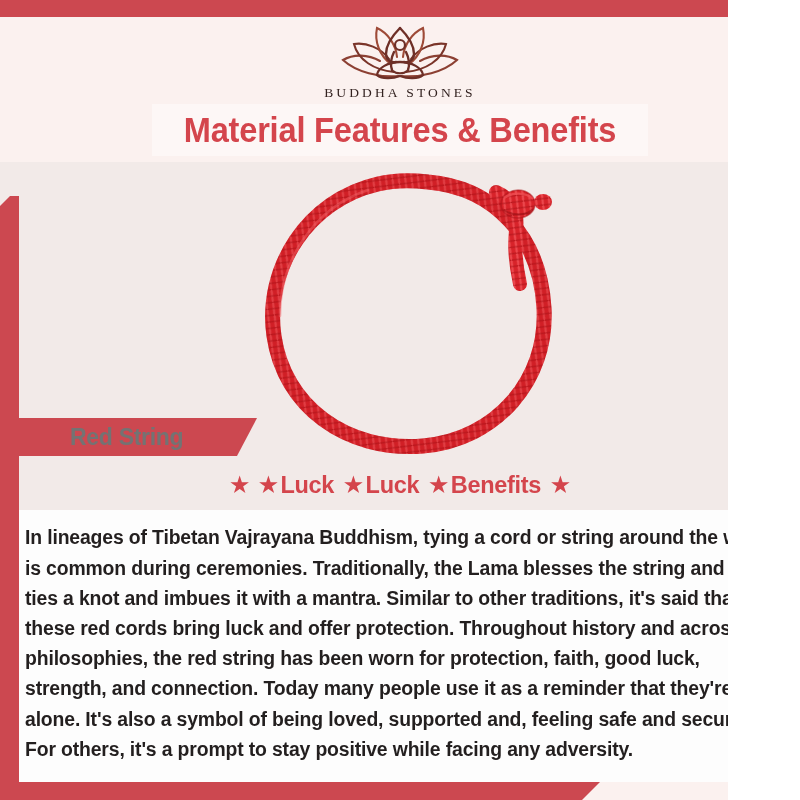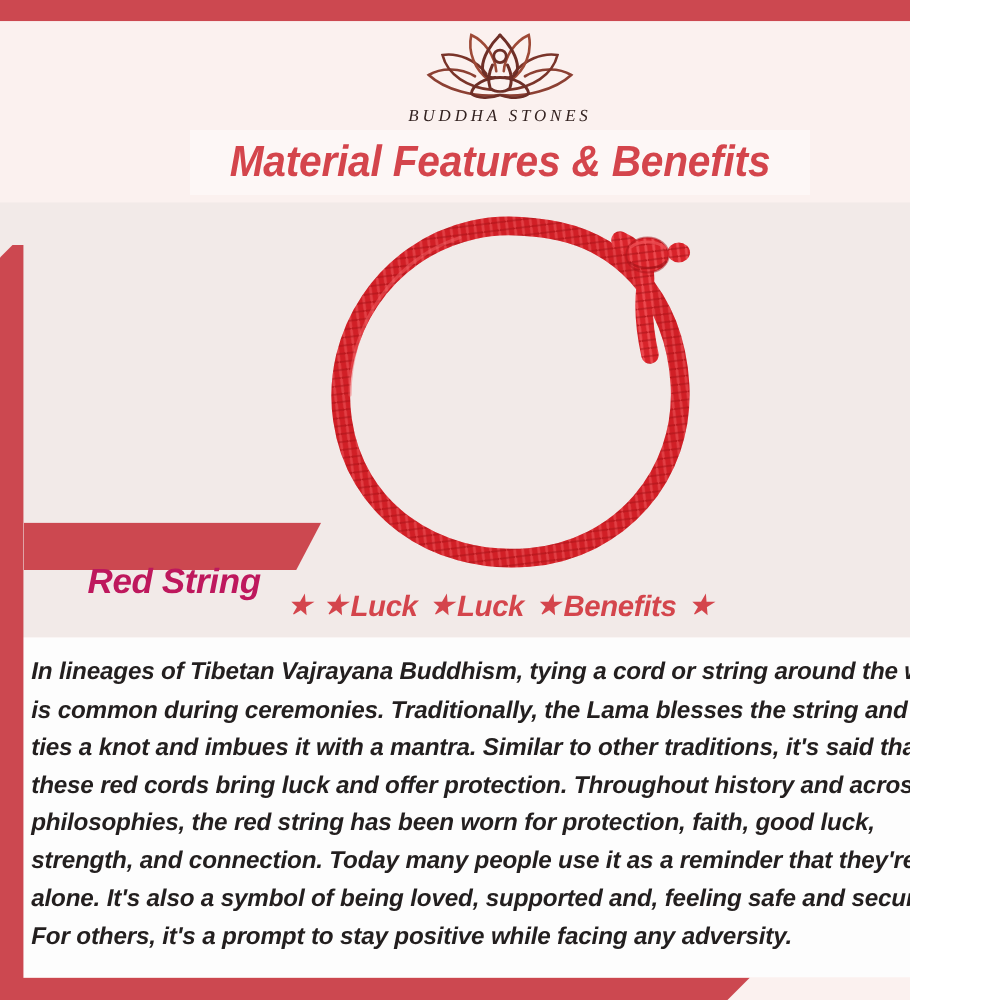--- a/index.html
+++ b/index.html
@@ -7,21 +7,20 @@
     padding: 0;
     background: #ffffff;
   }
   #page {
     position: relative;
     width: 728px;
     height: 800px;
     overflow: hidden;
     background: #faf0ee;
     font-family: "Liberation Sans", sans-serif;
-    font-style: italic;
   }
 
   
   .band-top-red {
     position: absolute; left: 0; top: 0; width: 800px; height: 17px;
     background: #cc4850;
   }
   .band-cream-upper {
     position: absolute; left: 0; top: 17px; width: 800px; height: 145px;
     background: #fbf1ef;
@@ -96,25 +95,24 @@
 
   
   .name-banner {
     position: absolute; left: 19px; top: 418px; width: 238px; height: 38px;
     background: #cc4850;
     clip-path: polygon(0 0, 100% 0, calc(100% - 20px) 100%, 0 100%);
   }
   .name-banner-label {
     position: absolute; left: 70px; top: 418px; height: 38px;
     display: flex; align-items: center;
-    color: #be185d;
-    font-size: 28px;
+    color: #737373;
+    font-size: 23px;
     font-weight: bold;
     letter-spacing: -0.3px;
-    margin-top: 28px;
   }
 
   
   .benefits {
     position: absolute; left: 24px; top: 466px; width: 752px; height: 38px;
     display: flex; align-items: center; justify-content: center;
     gap: 4px;
   }
   .benefit {
     display: flex; align-items: center; gap: 3px;

